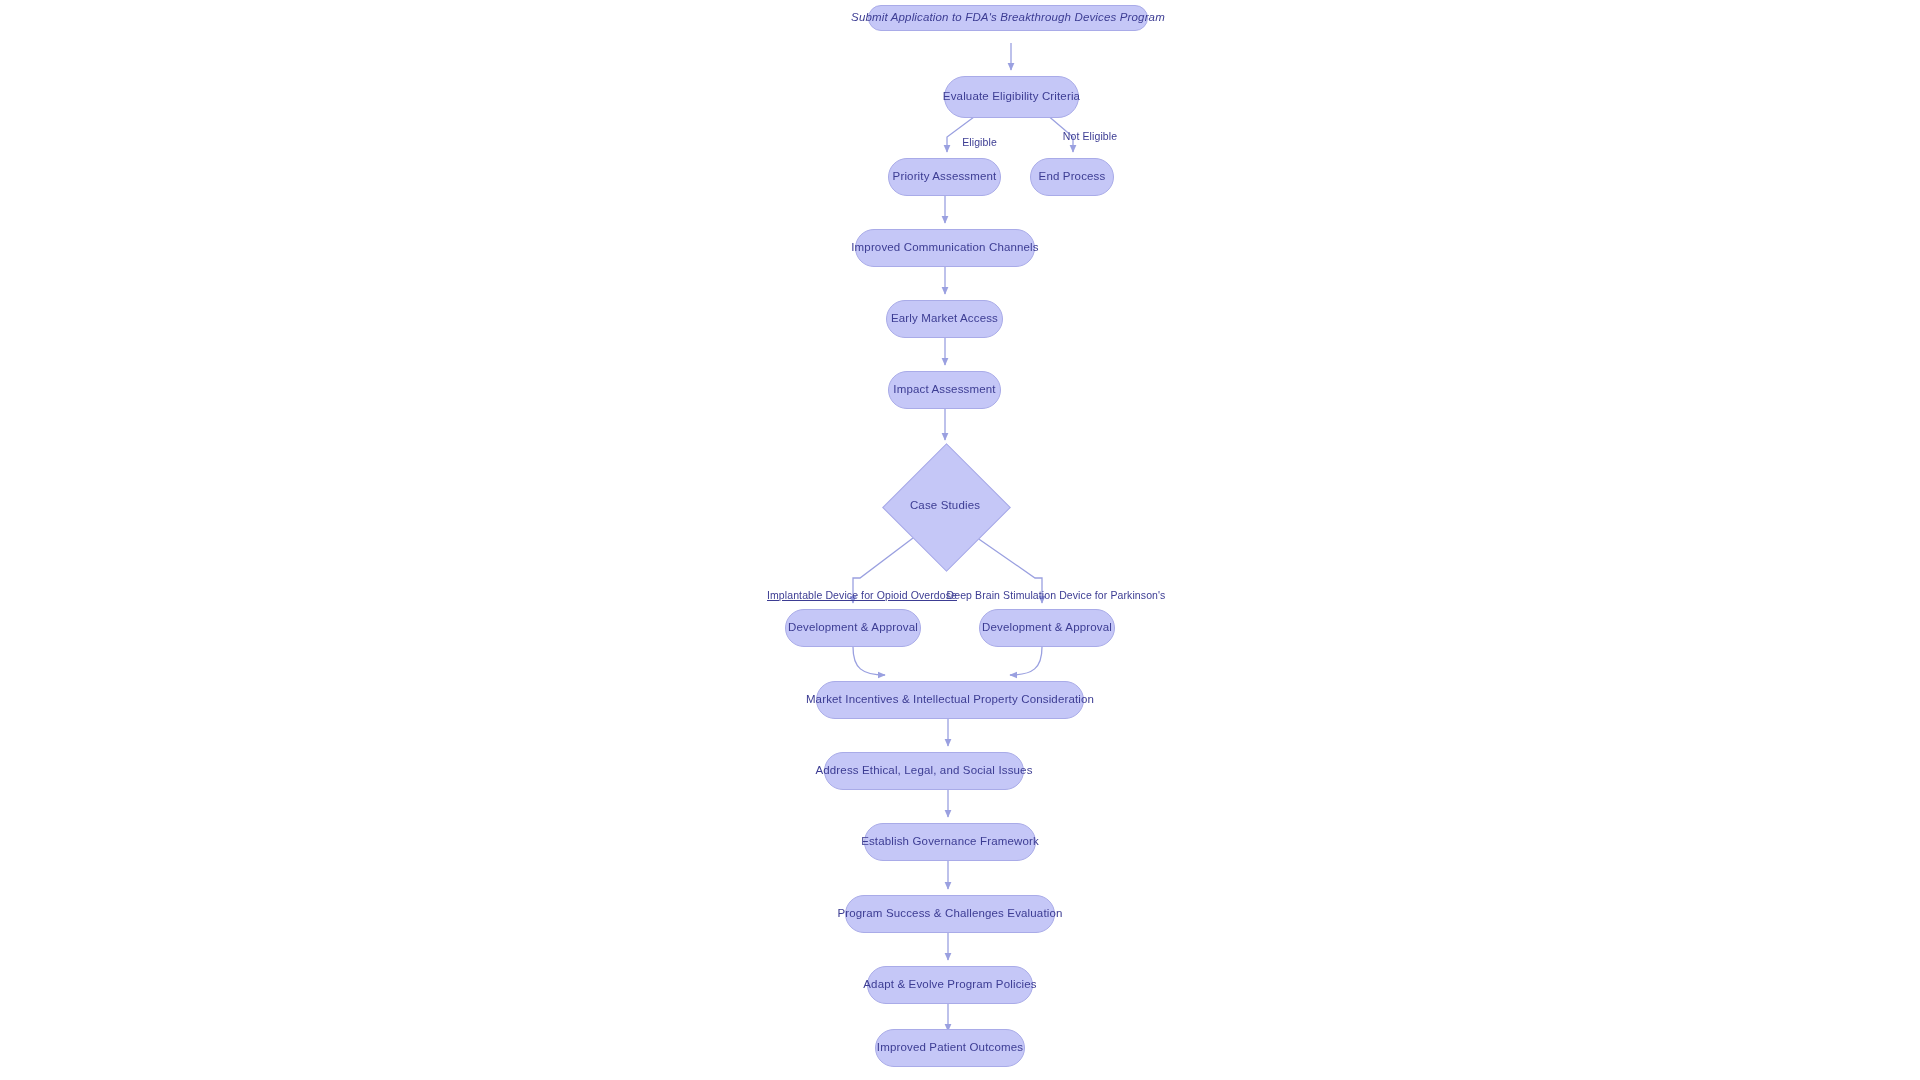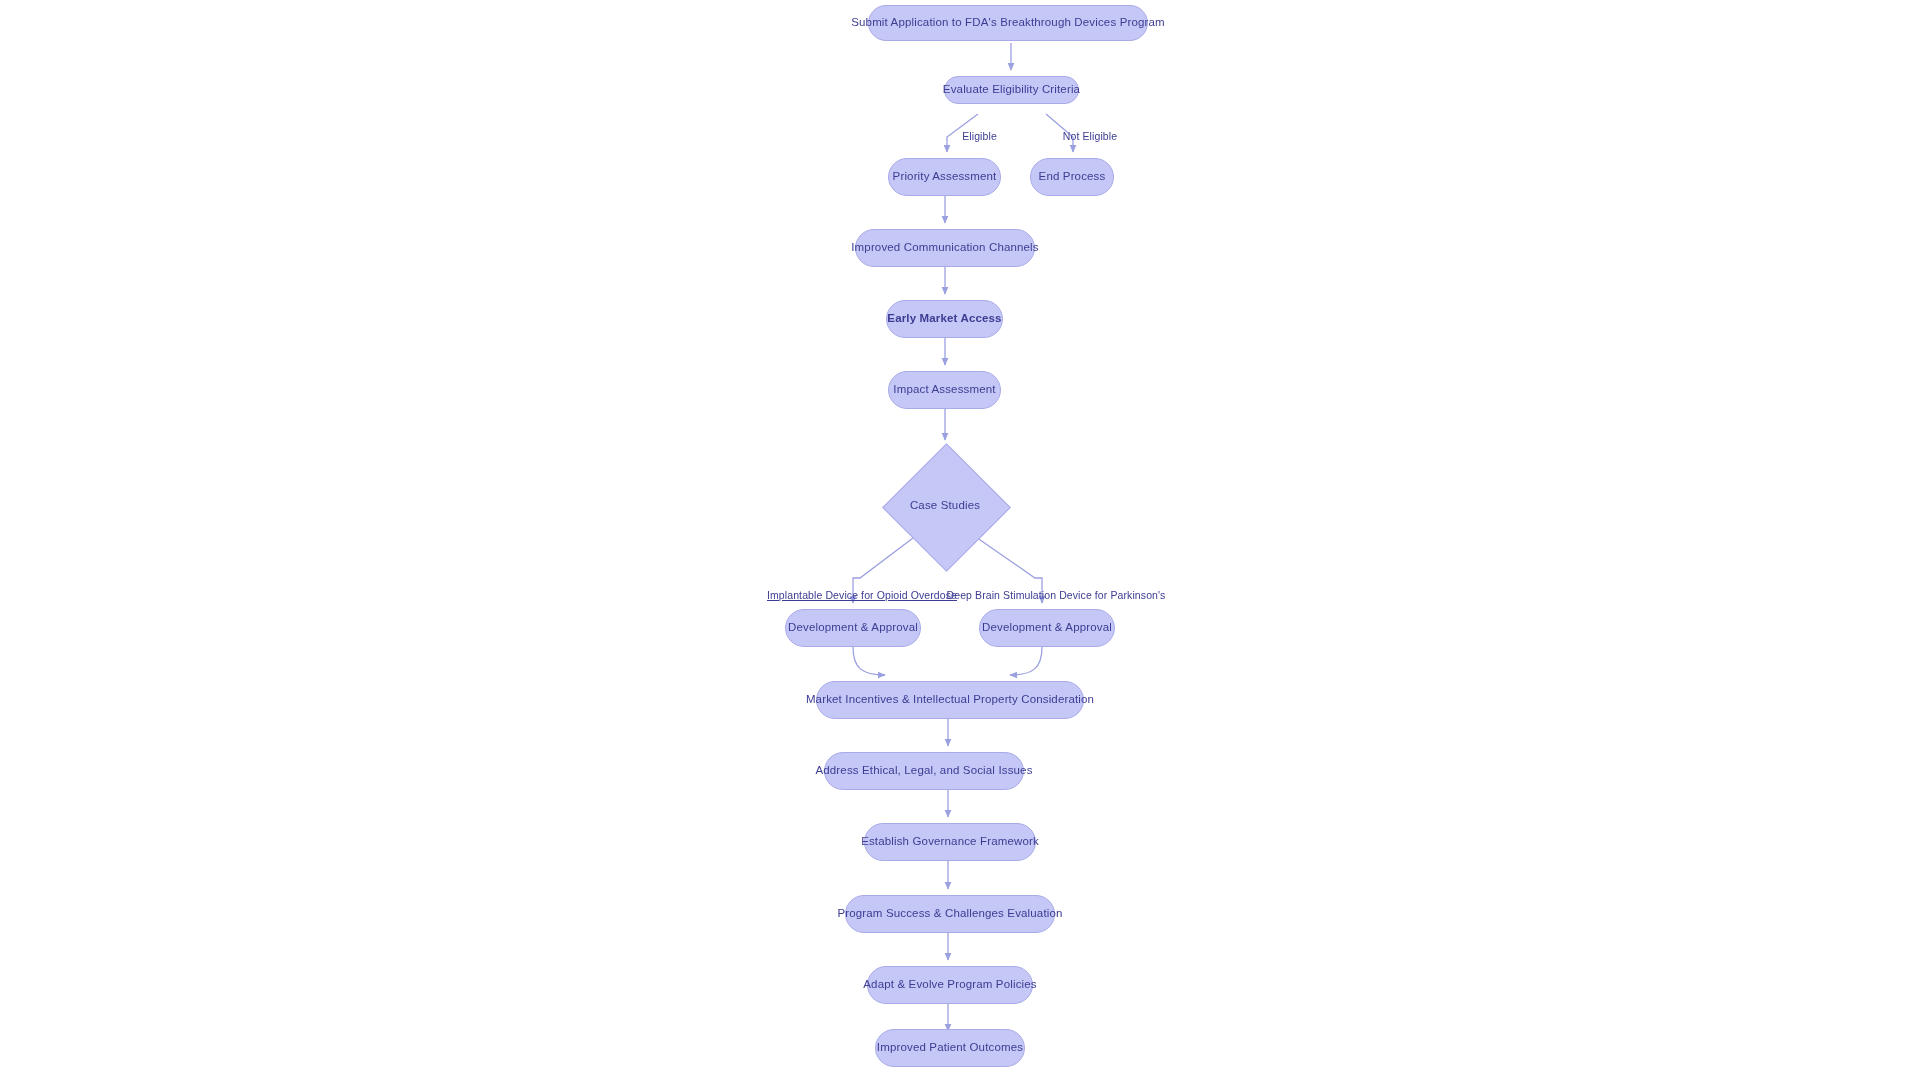--- a/index.html
+++ b/index.html
@@ -126,41 +126,41 @@
       <path d="M948,790 L948,817"></path>
 
       <path d="M948,861 L948,889"></path>
 
       <path d="M948,933 L948,960"></path>
 
       <path d="M948,1004 L948,1031"></path>
     </g>
   </svg>
 
-  <div class="node rounded" style="left:868px; top:5px; width:280px; height:36px;">
+  <div class="node rounded" style="left:868px; top:5px; width:280px; height:26px;font-style:italic;">
     <span>Submit Application to FDA's Breakthrough Devices Program</span>
   </div>
 
-  <div class="node rounded" style="left:944px; top:76px; width:135px; height:28px;">
+  <div class="node rounded" style="left:944px; top:76px; width:135px; height:42px;">
     <span>Evaluate Eligibility Criteria</span>
   </div>
 
   <div class="node rounded" style="left:888px; top:158px; width:113px; height:38px;text-align:center;">
     <span>Priority Assessment</span>
   </div>
 
   <div class="node rounded" style="left:1030px; top:158px; width:84px; height:38px;">
     <span>End Process</span>
   </div>
 
   <div class="node rounded" style="left:855px; top:229px; width:180px; height:38px;">
     <span>Improved Communication Channels</span>
   </div>
 
-  <div class="node rounded" style="left:886px; top:300px; width:117px; height:38px;font-weight:bold;">
+  <div class="node rounded" style="left:886px; top:300px; width:117px; height:38px;">
     <span>Early Market Access</span>
   </div>
 
   <div class="node rounded" style="left:888px; top:371px; width:113px; height:38px;">
     <span>Impact Assessment</span>
   </div>
 
   <div class="node diamond-wrap" style="left:882px; top:443px; width:126px; height:126px;">
     <span class="diamond-shape"></span>
     <span class="diamond-label">Case Studies</span>
@@ -191,21 +191,21 @@
   </div>
 
   <div class="node rounded" style="left:867px; top:966px; width:166px; height:38px;">
     <span>Adapt &amp; Evolve Program Policies</span>
   </div>
 
   <div class="node rounded" style="left:875px; top:1029px; width:150px; height:38px;">
     <span>Improved Patient Outcomes</span>
   </div>
 
-  <div class="edge-label" style="left:960px; top:130px;padding-left:39px;">
+  <div class="edge-label" style="left:960px; top:136px;padding-left:39px;">
     <span>Eligible</span>
   </div>
 
   <div class="edge-label" style="left:1090px; top:130px;">
     <span>Not Eligible</span>
   </div>
 
   <div class="edge-label" style="left:862px; top:589px;text-decoration:underline;">
     <span>Implantable Device for Opioid Overdose</span>
   </div>

